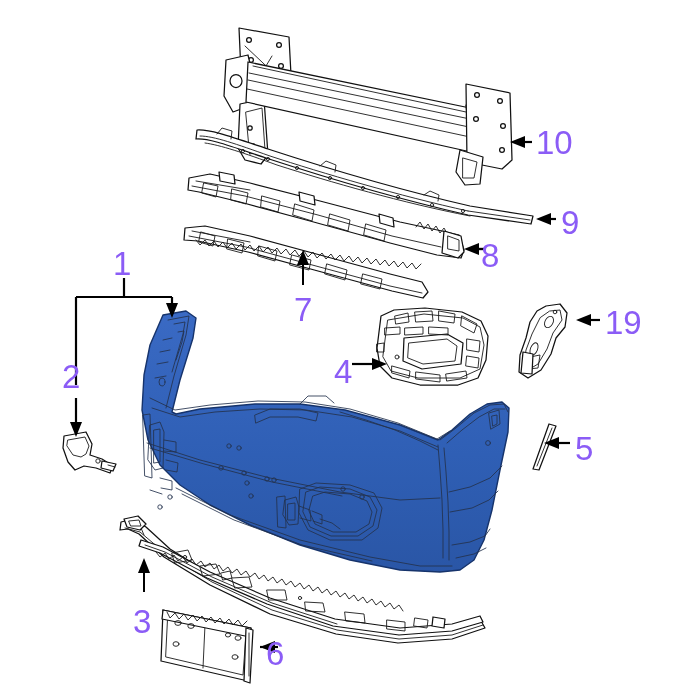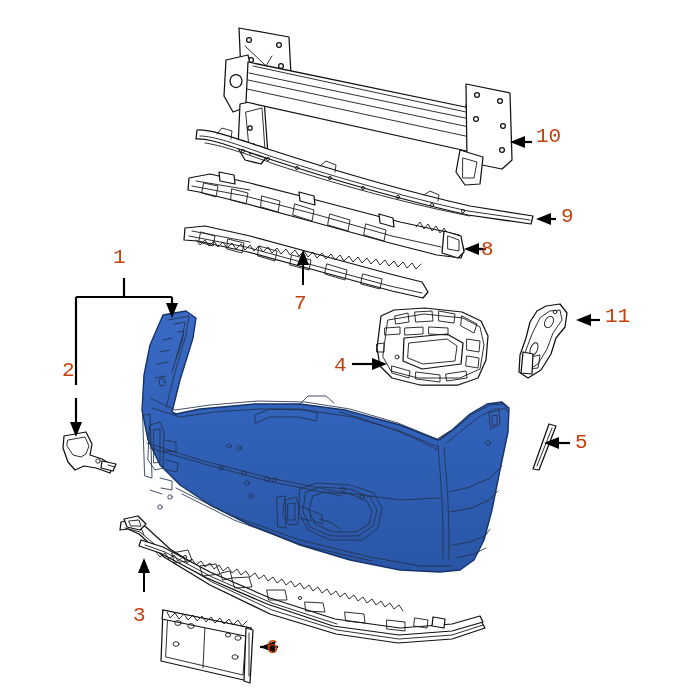--- a/index.html
+++ b/index.html
@@ -2,24 +2,24 @@
 <html><head>
 <meta charset="utf-8">
 <style>
   html,body{margin:0;padding:0;background:#fff;}
   body{width:700px;height:700px;overflow:hidden;
        font-family:"Liberation Sans", sans-serif;}
   #stage{position:relative;width:700px;height:700px;background:#ffffff;}
   svg.layer{position:absolute;left:0;top:0;width:700px;height:700px;}
   .callout-num{
     position:absolute;
-    font-family:Liberation Mono, monospace;
-    font-size:21px;
+    font-family:Liberation Sans, sans-serif;
+    font-size:33px;
     font-weight:400;
-    color:#c2410c;
+    color:#8b5cf6;
     line-height:1;
     user-select:none;
     white-space:nowrap;
   }
   .ln{fill:none;stroke:#111111;stroke-width:1.25;stroke-linejoin:round;stroke-linecap:round;}
   .ln-thin{fill:none;stroke:#1a1a1a;stroke-width:0.9;stroke-linejoin:round;stroke-linecap:round;}
   .ln-hair{fill:none;stroke:#24324d;stroke-width:0.85;stroke-linejoin:round;stroke-linecap:round;}
   .wht{fill:#ffffff;}
   .leader{fill:none;stroke:#000000;stroke-width:2.2;stroke-linecap:butt;}
   .leader-thin{fill:none;stroke:#000000;stroke-width:2.0;stroke-linecap:butt;}
@@ -348,15 +348,15 @@
   <div class="callout-num" style="left:113px;top:247px;">1</div>
   <div class="callout-num" style="left:62px;top:360px;">2</div>
   <div class="callout-num" style="left:133px;top:605px;">3</div>
   <div class="callout-num" style="left:334px;top:355px;">4</div>
   <div class="callout-num" style="left:575px;top:432px;">5</div>
   <div class="callout-num" style="left:266px;top:637px;">6</div>
   <div class="callout-num" style="left:294px;top:293px;">7</div>
   <div class="callout-num" style="left:481px;top:239px;">8</div>
   <div class="callout-num" style="left:561px;top:206px;">9</div>
   <div class="callout-num" style="left:536px;top:126px;">10</div>
-  <div class="callout-num" style="left:605px;top:306px;">11</div>
+  <div class="callout-num" style="left:605px;top:306px;">19</div>
 
 </div>
 
 </body></html>

